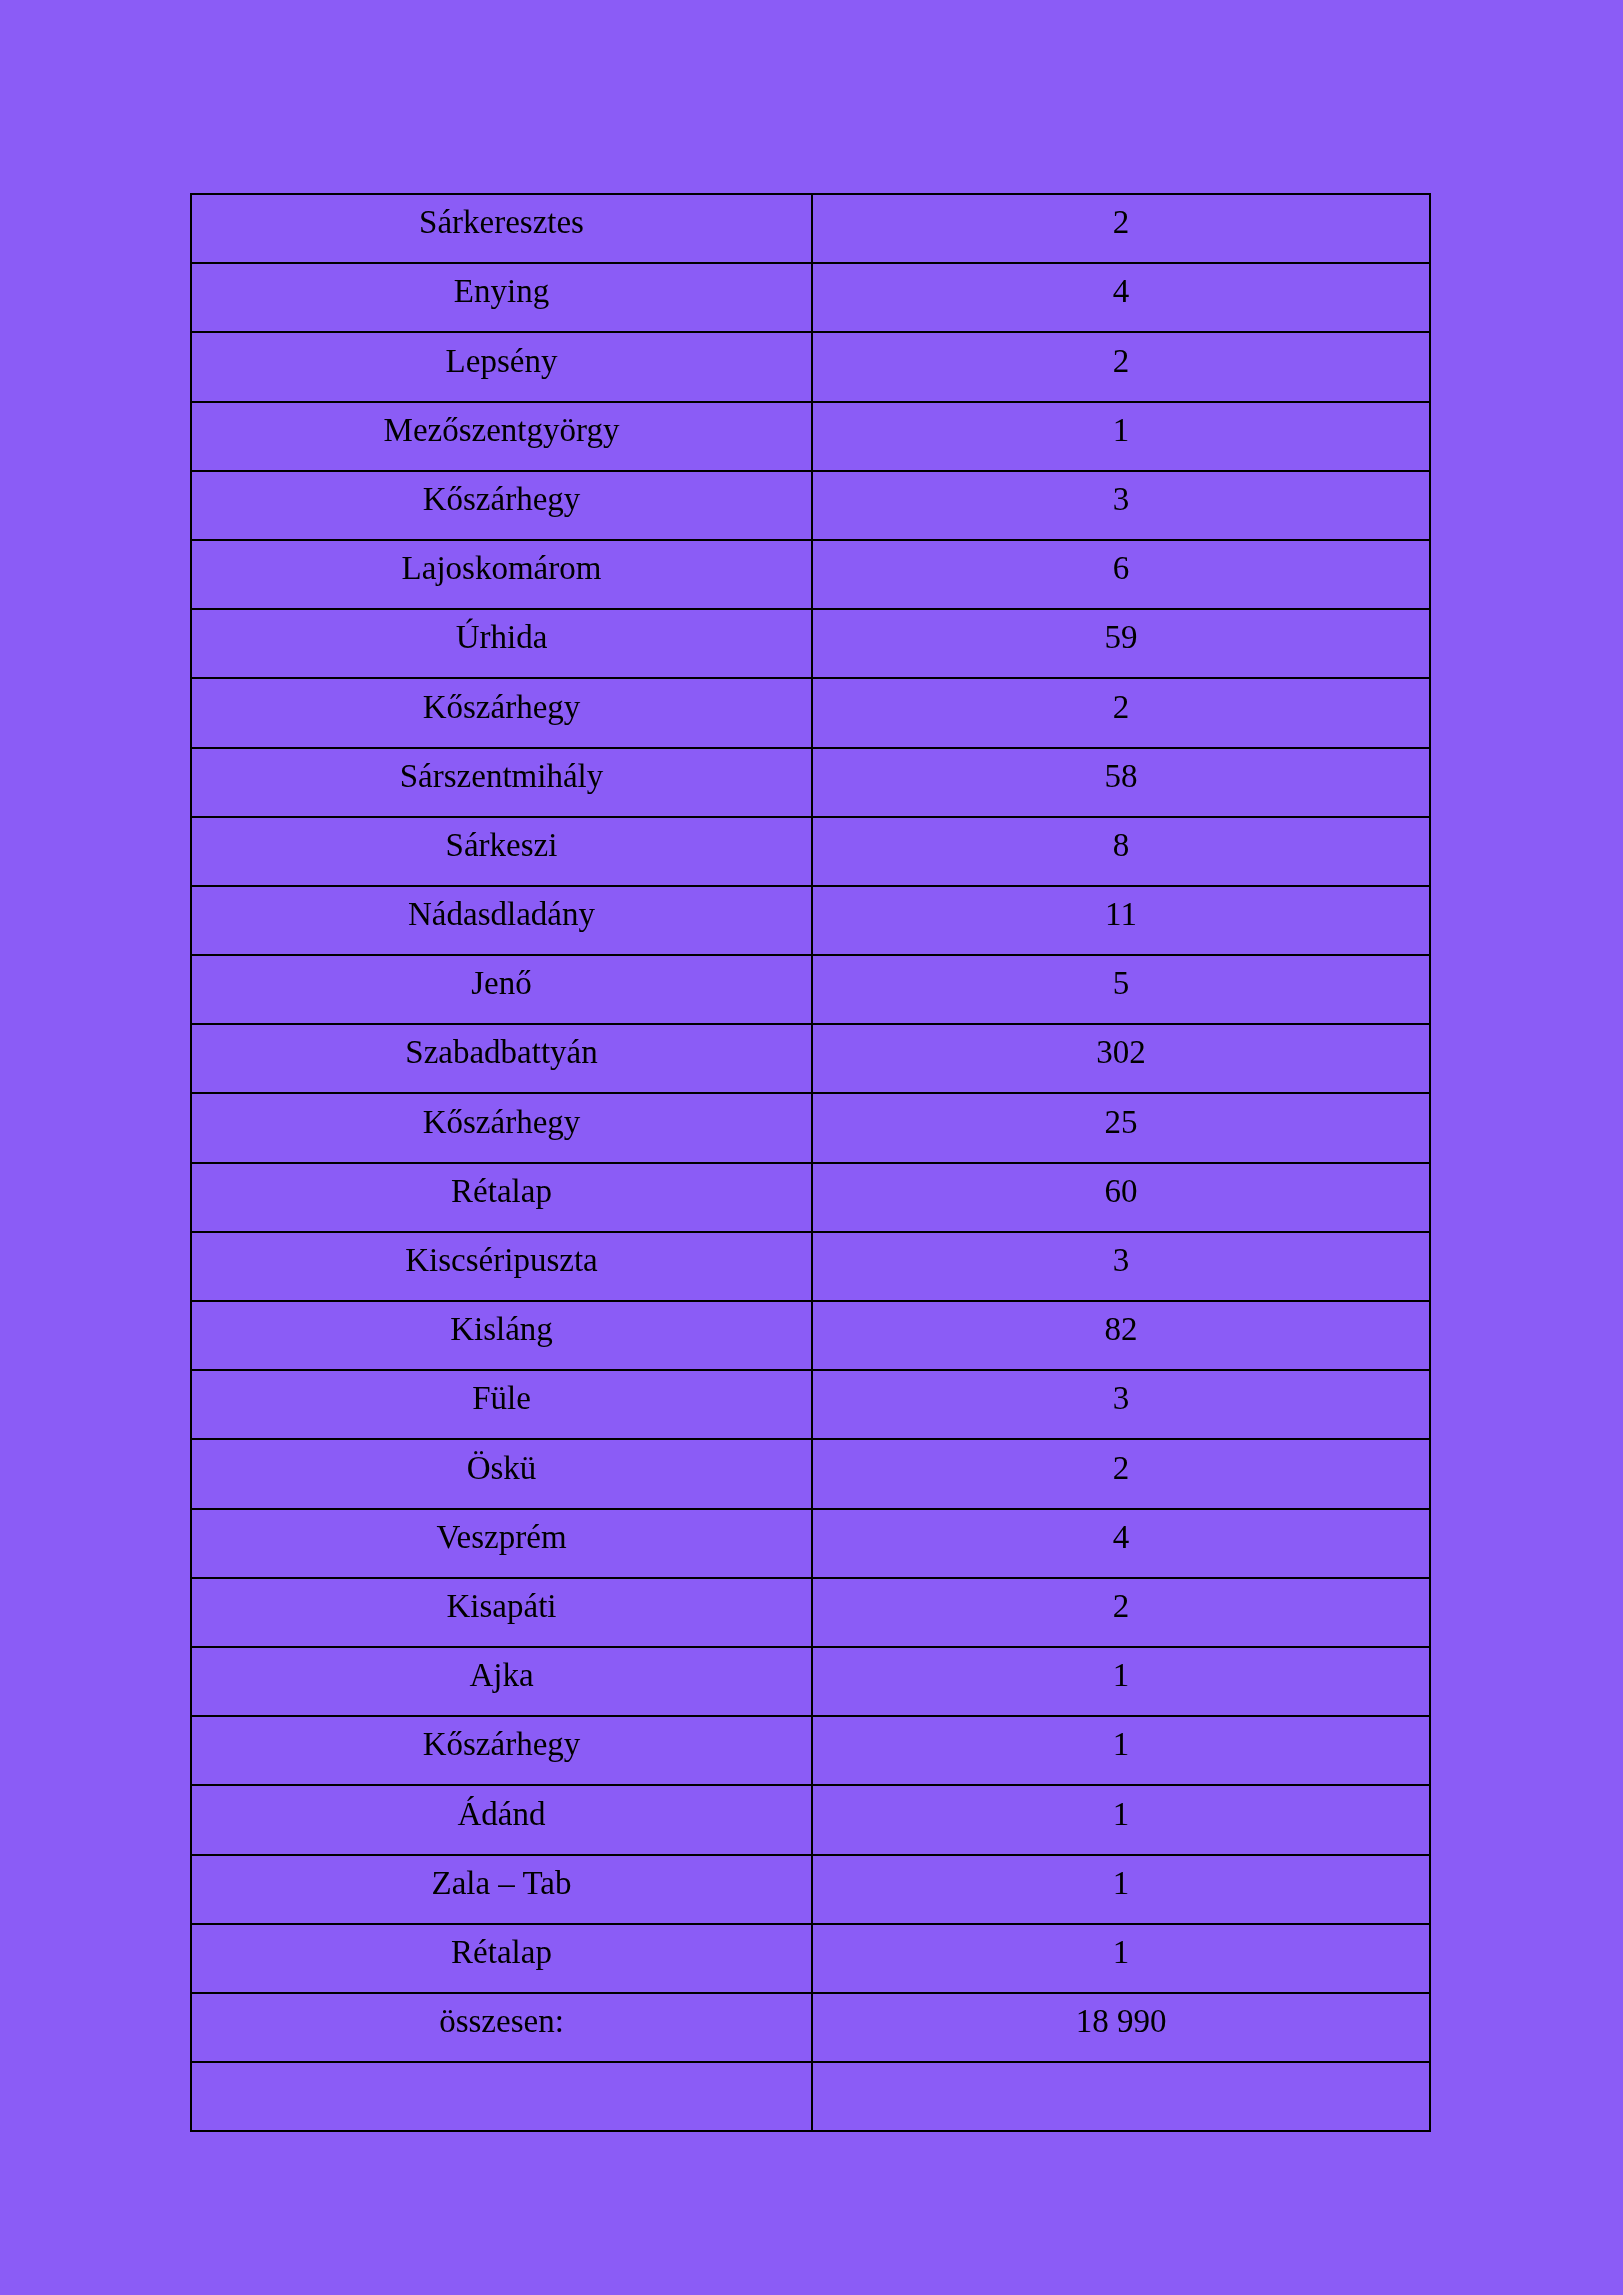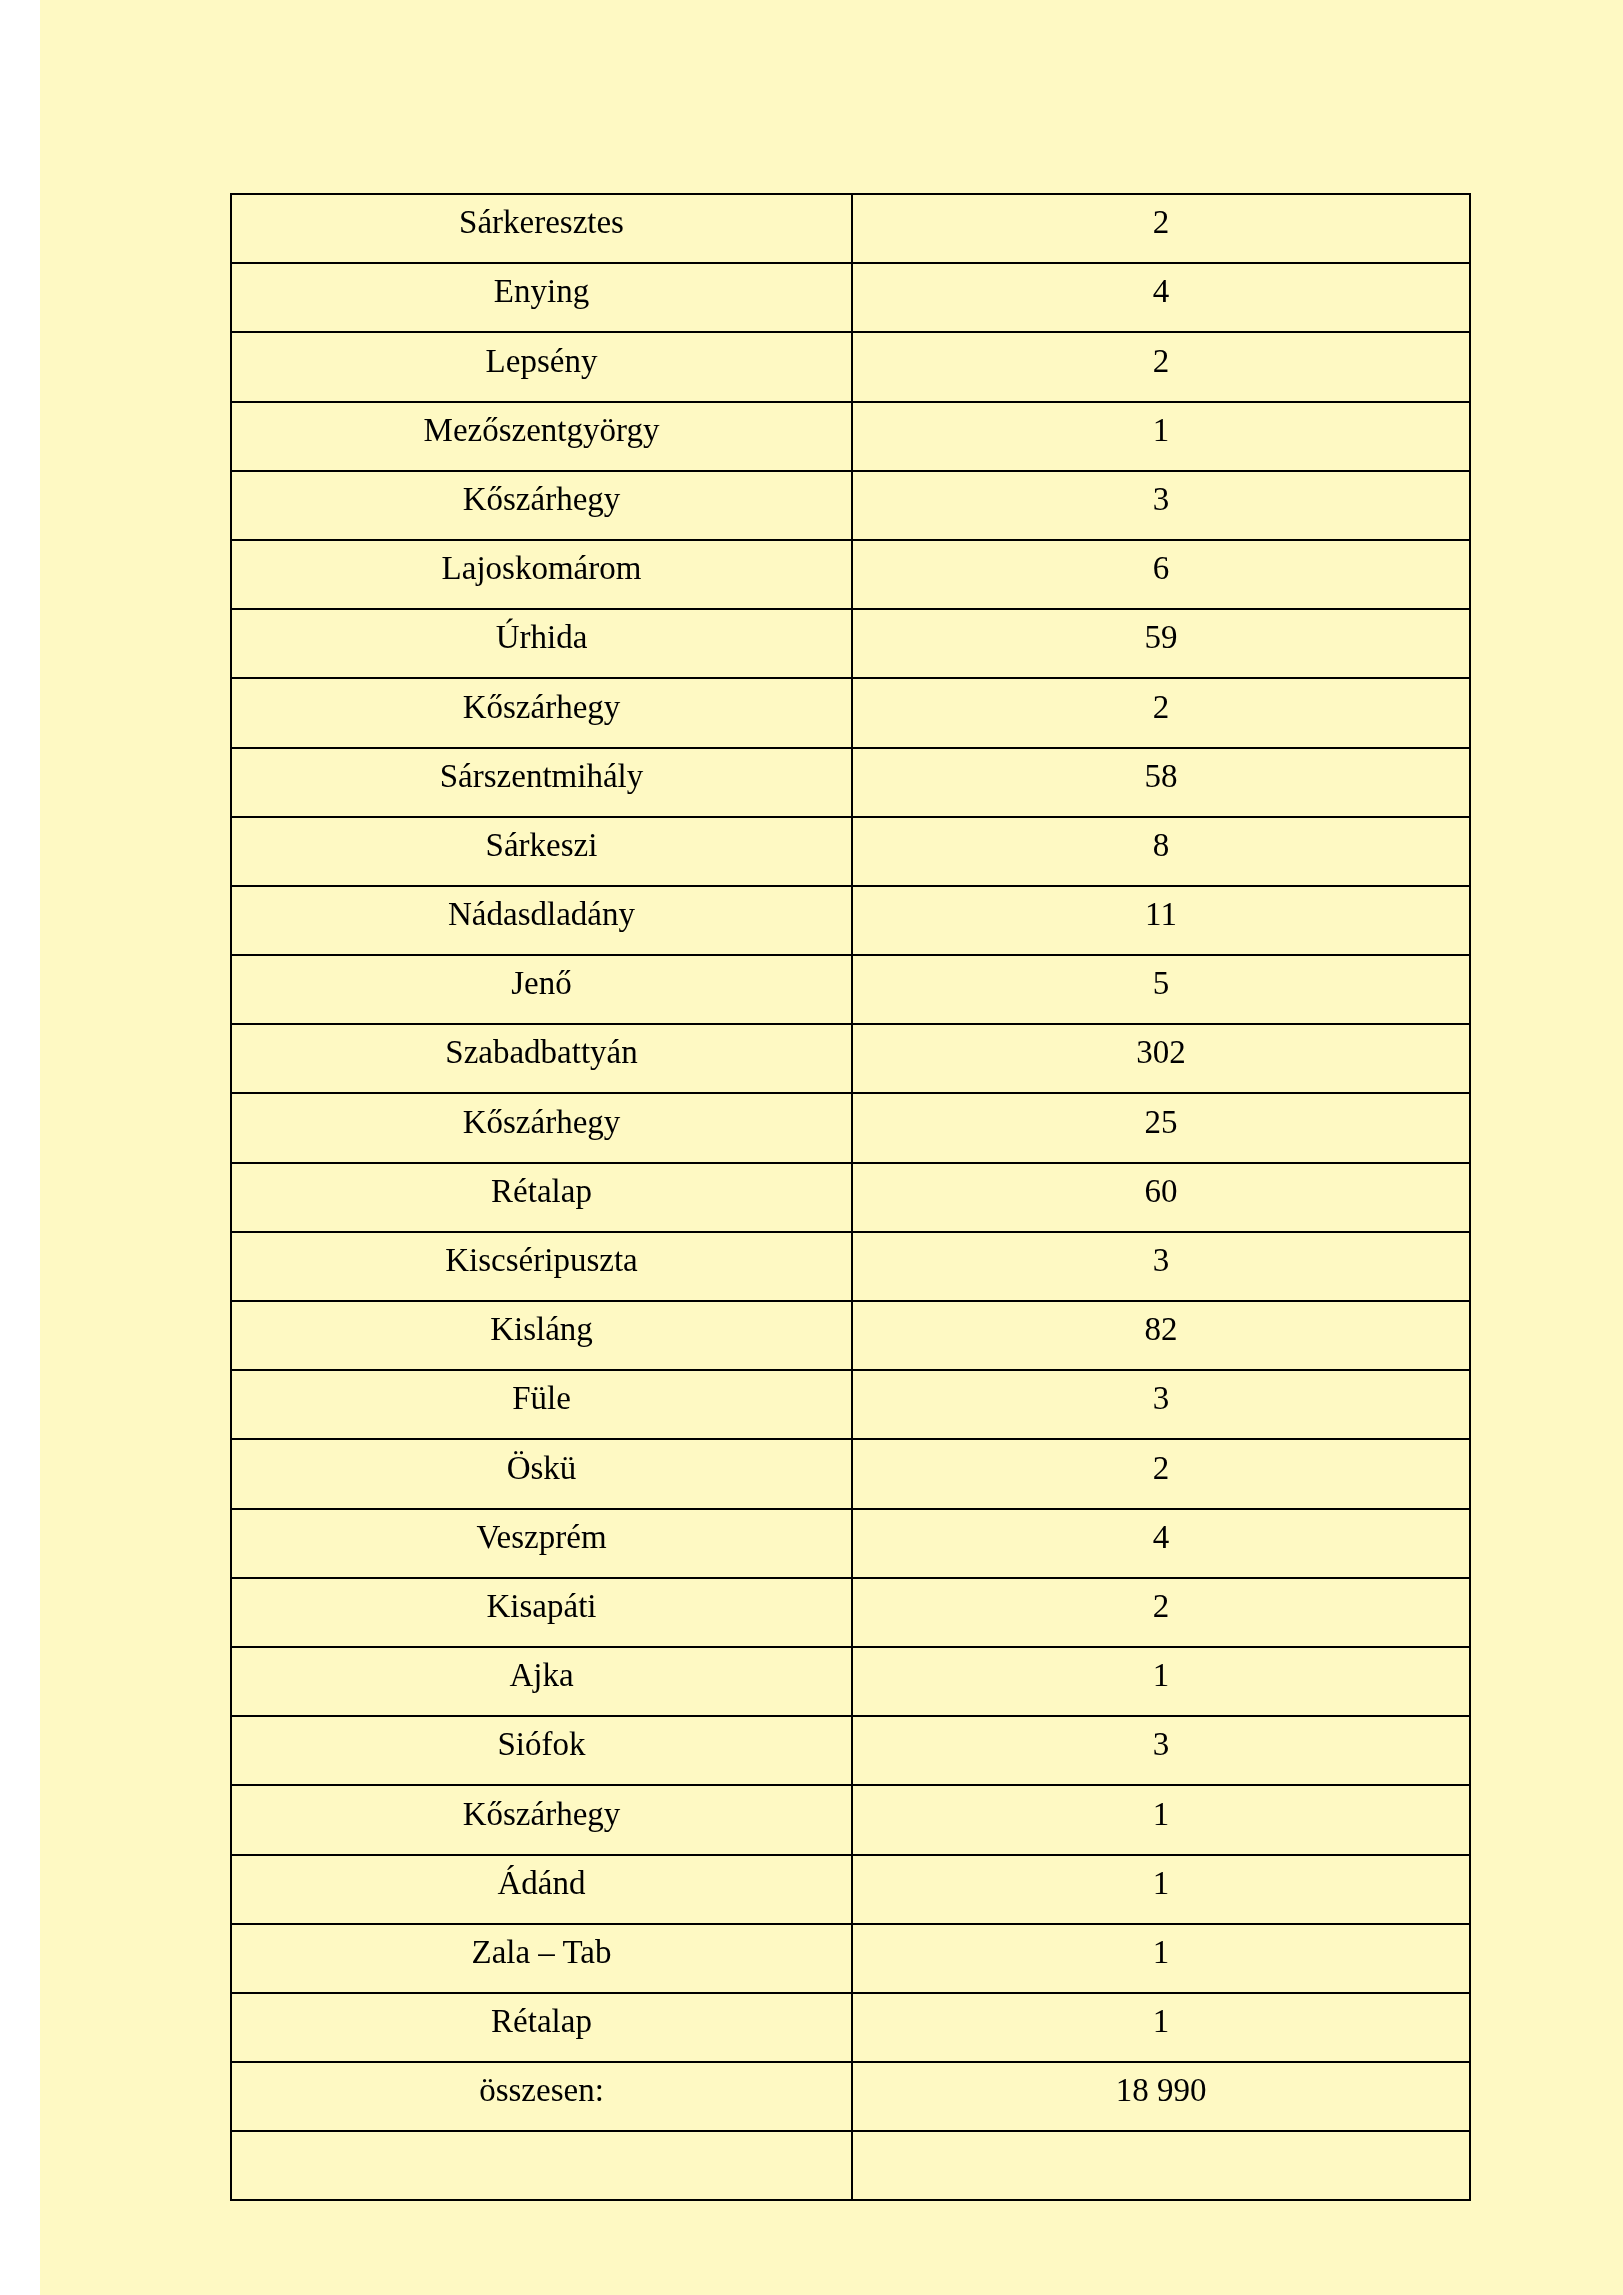--- a/index.html
+++ b/index.html
@@ -9,22 +9,21 @@
   body {
     width: 1623px;
     height: 2295px;
     position: relative;
     background: #ffffff;
     font-family: "Liberation Serif", serif;
   }
   .page {
     position: absolute;
     inset: 0;
-    background: #fef9c3;
-    margin-left: 40px;
+    background: #8b5cf6;
   }
   table.doc-table {
     position: absolute;
     left: 190px;
     top: 193px;
     width: 1240px;
     border-collapse: collapse;
     table-layout: fixed;
   }
   table.doc-table col.col-name  { width: 621px; }
@@ -160,24 +159,20 @@
   <tr>
     <td>Kisapáti</td>
     <td>2</td>
   </tr>
 
   <tr>
     <td>Ajka</td>
     <td>1</td>
   </tr>
 
-  <tr>
-    <td>Siófok</td>
-    <td>3</td>
-  </tr>
 
   <tr>
     <td>Kőszárhegy</td>
     <td>1</td>
   </tr>
 
   <tr>
     <td>Ádánd</td>
     <td>1</td>
   </tr>

